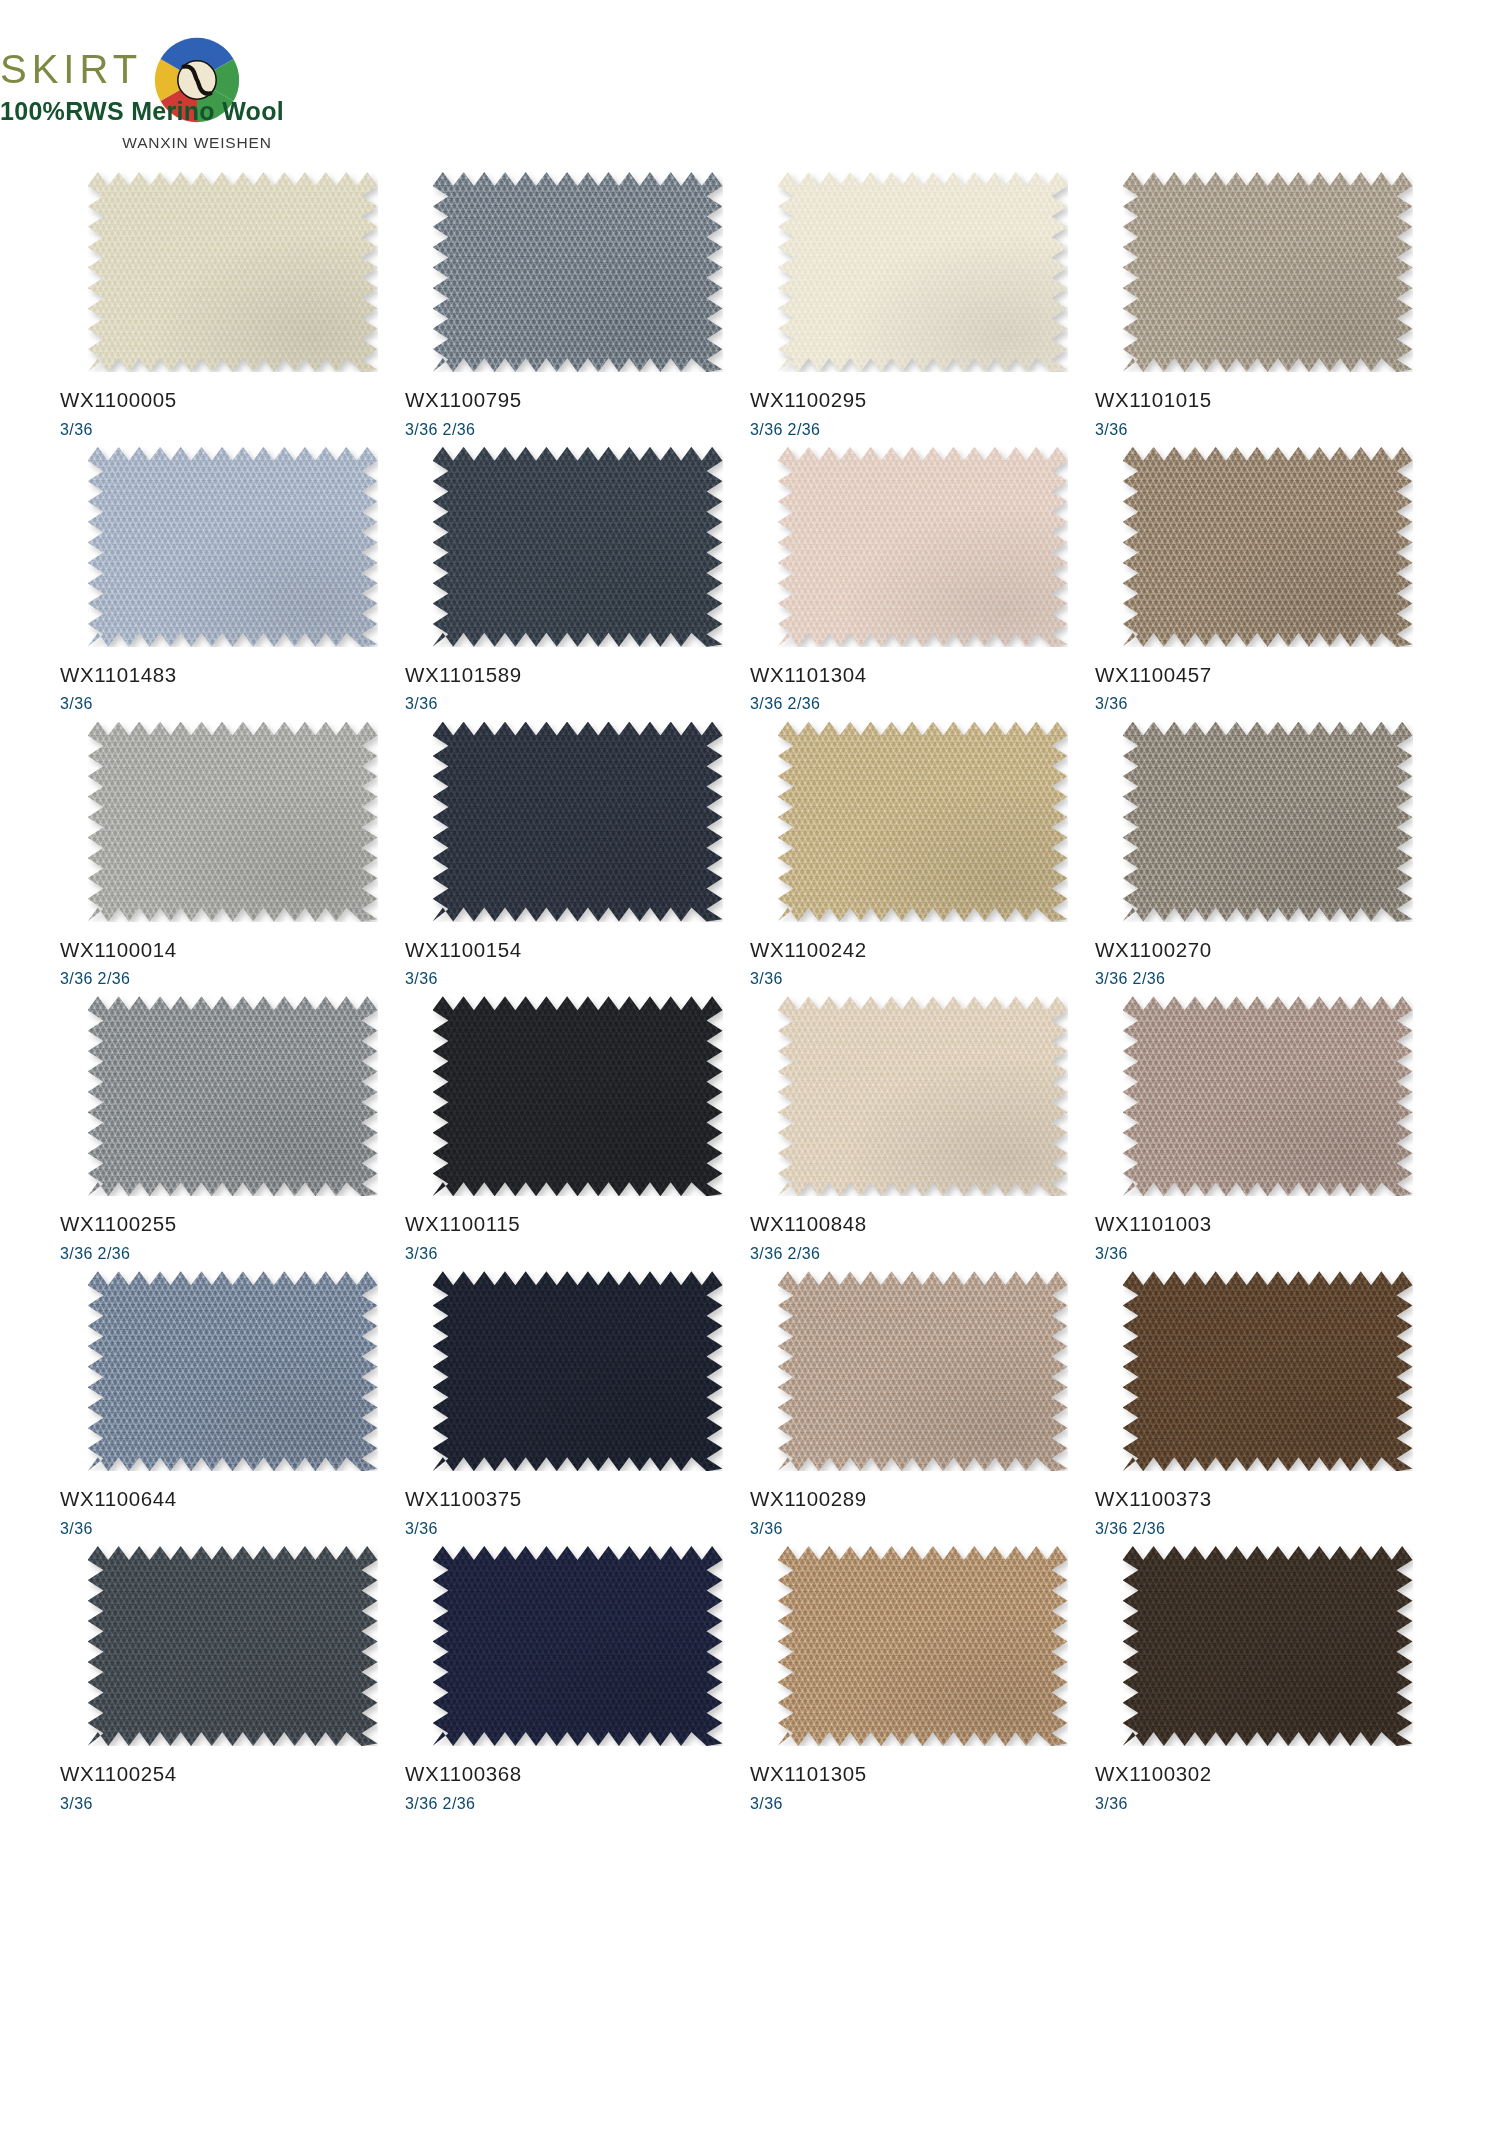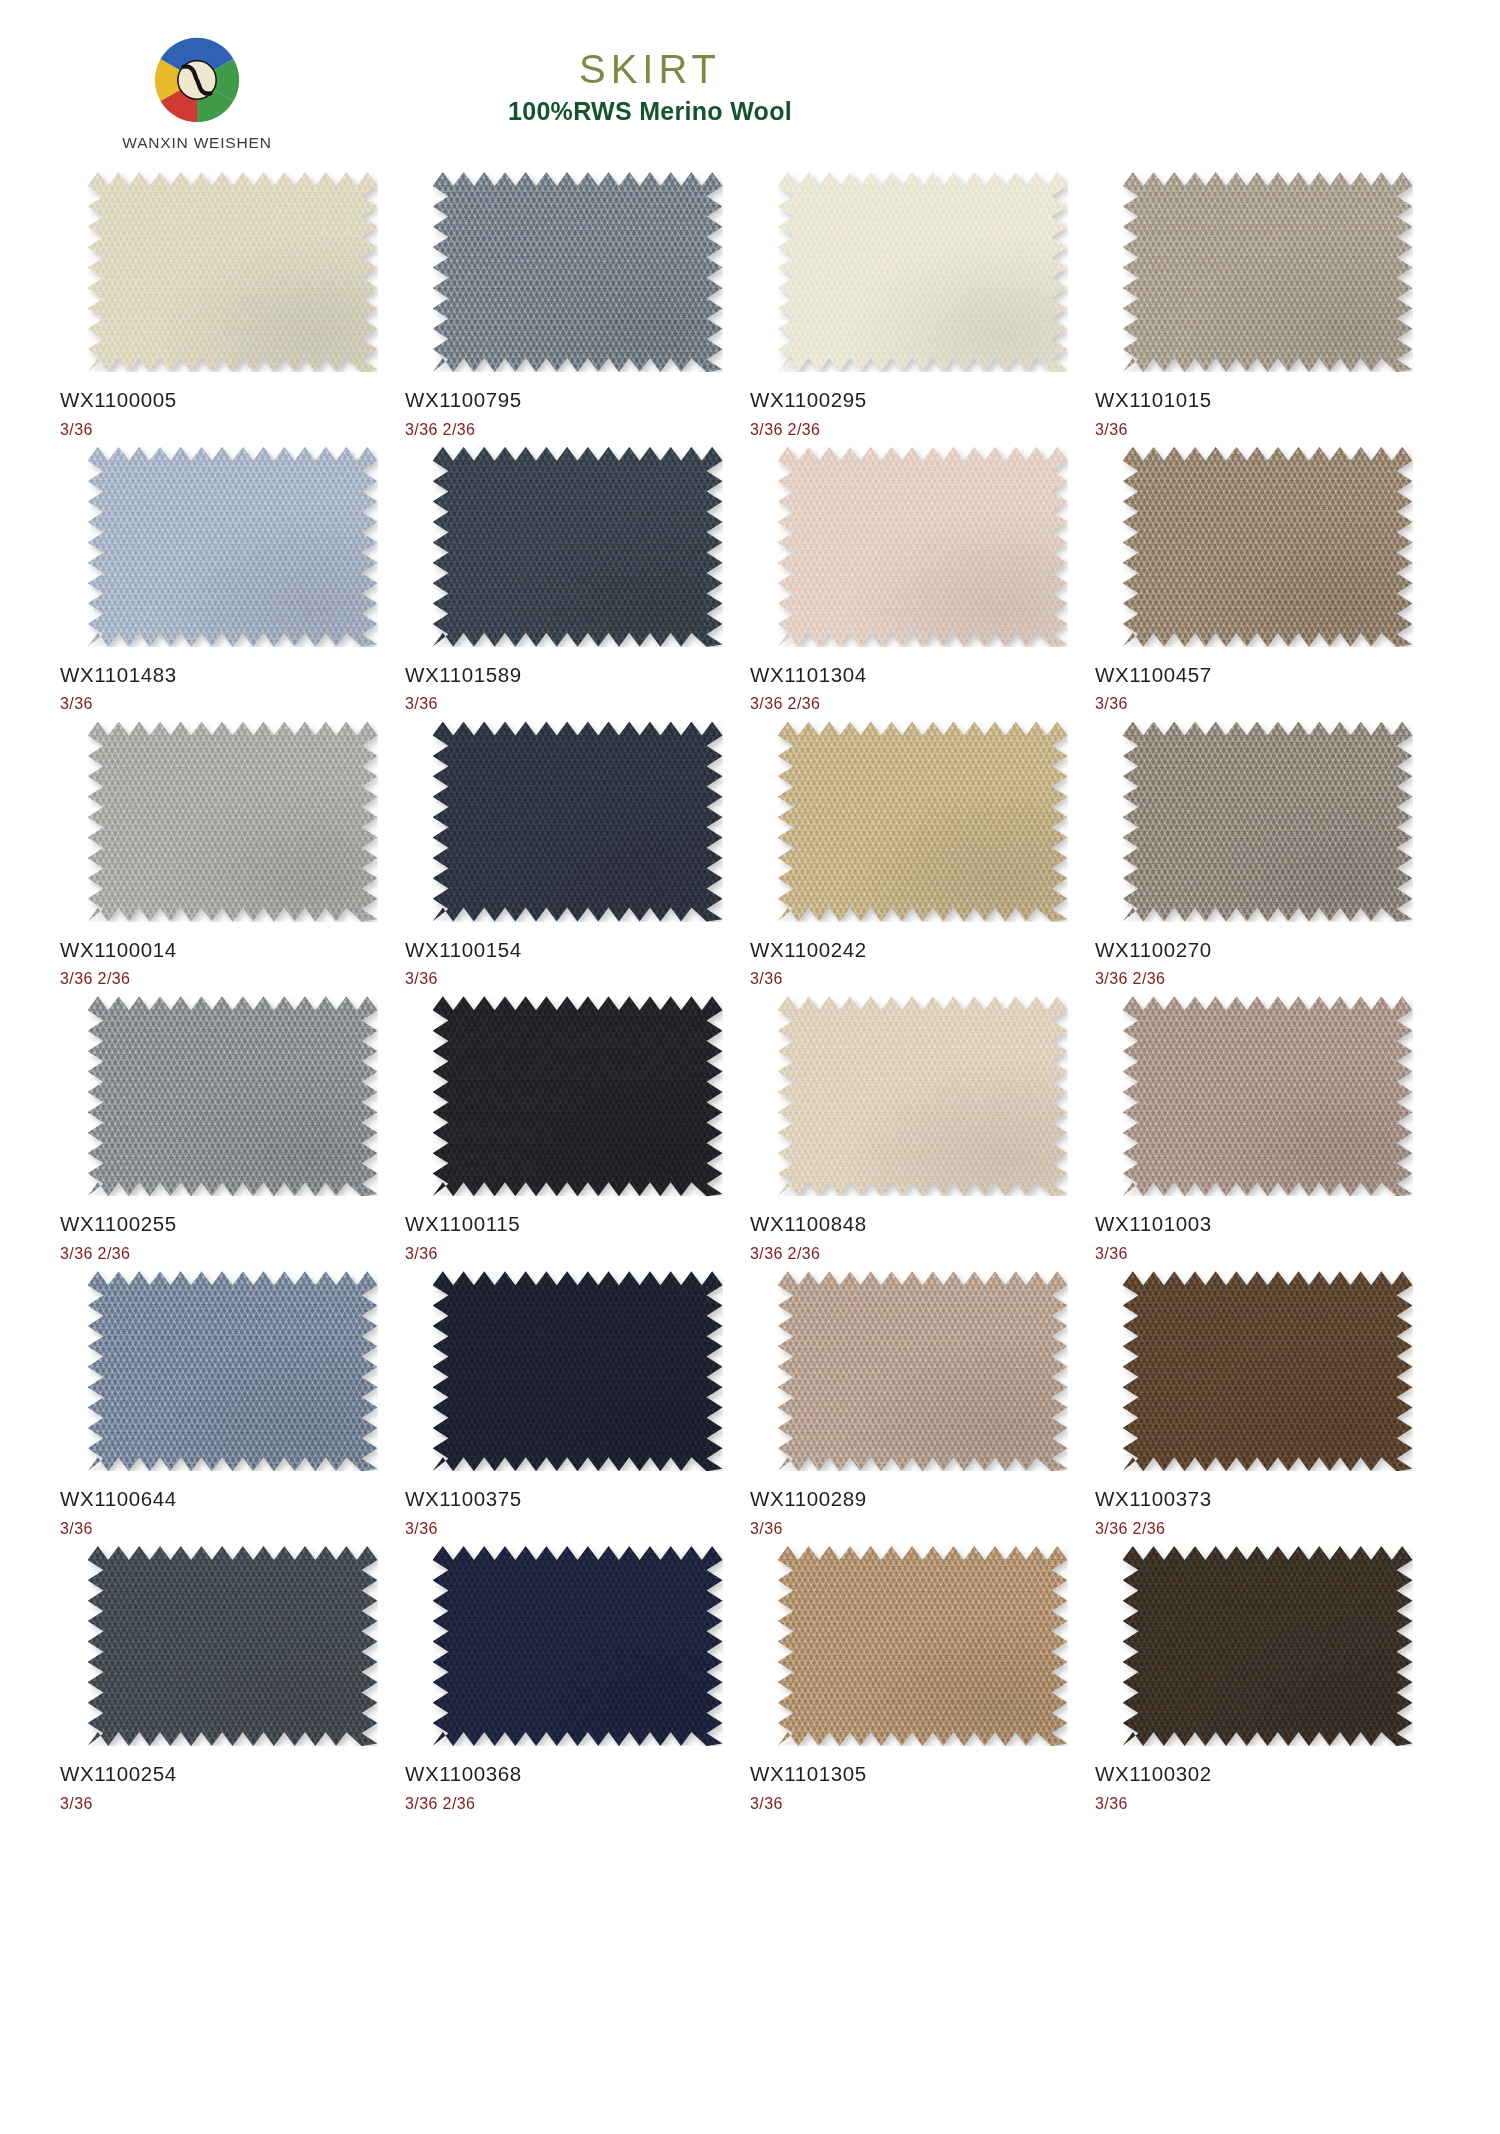--- a/index.html
+++ b/index.html
@@ -47,21 +47,20 @@
     letter-spacing: 0.8px;
     color: #3a3a3a;
     font-family: "Liberation Sans", sans-serif;
   }
 
   .title-block {
     position: absolute;
     left: 0;
     top: 48px;
     width: 1300px;
-    text-align: center;
   }
   .main-title {
     font-size: 40px;
     letter-spacing: 5px;
     color: #7d8a43;
     font-weight: 400;
     font-family: "Liberation Sans", sans-serif;
     line-height: 1.05;
   }
   .sub-title {
@@ -195,21 +194,21 @@
     margin-top: 16px;
     font-size: 20.5px;
     letter-spacing: 0.6px;
     color: #1f1f1f;
     font-weight: 400;
     line-height: 1.2;
   }
   .gauge {
     margin-top: 7px;
     font-size: 16px;
-    color: #7f1d1d;
+    color: #0c4a6e;
     letter-spacing: 0.4px;
     line-height: 1.2;
   }
 </style>
 </head>
 <body>
 
 <div class="header">
 
   <div class="brand">

